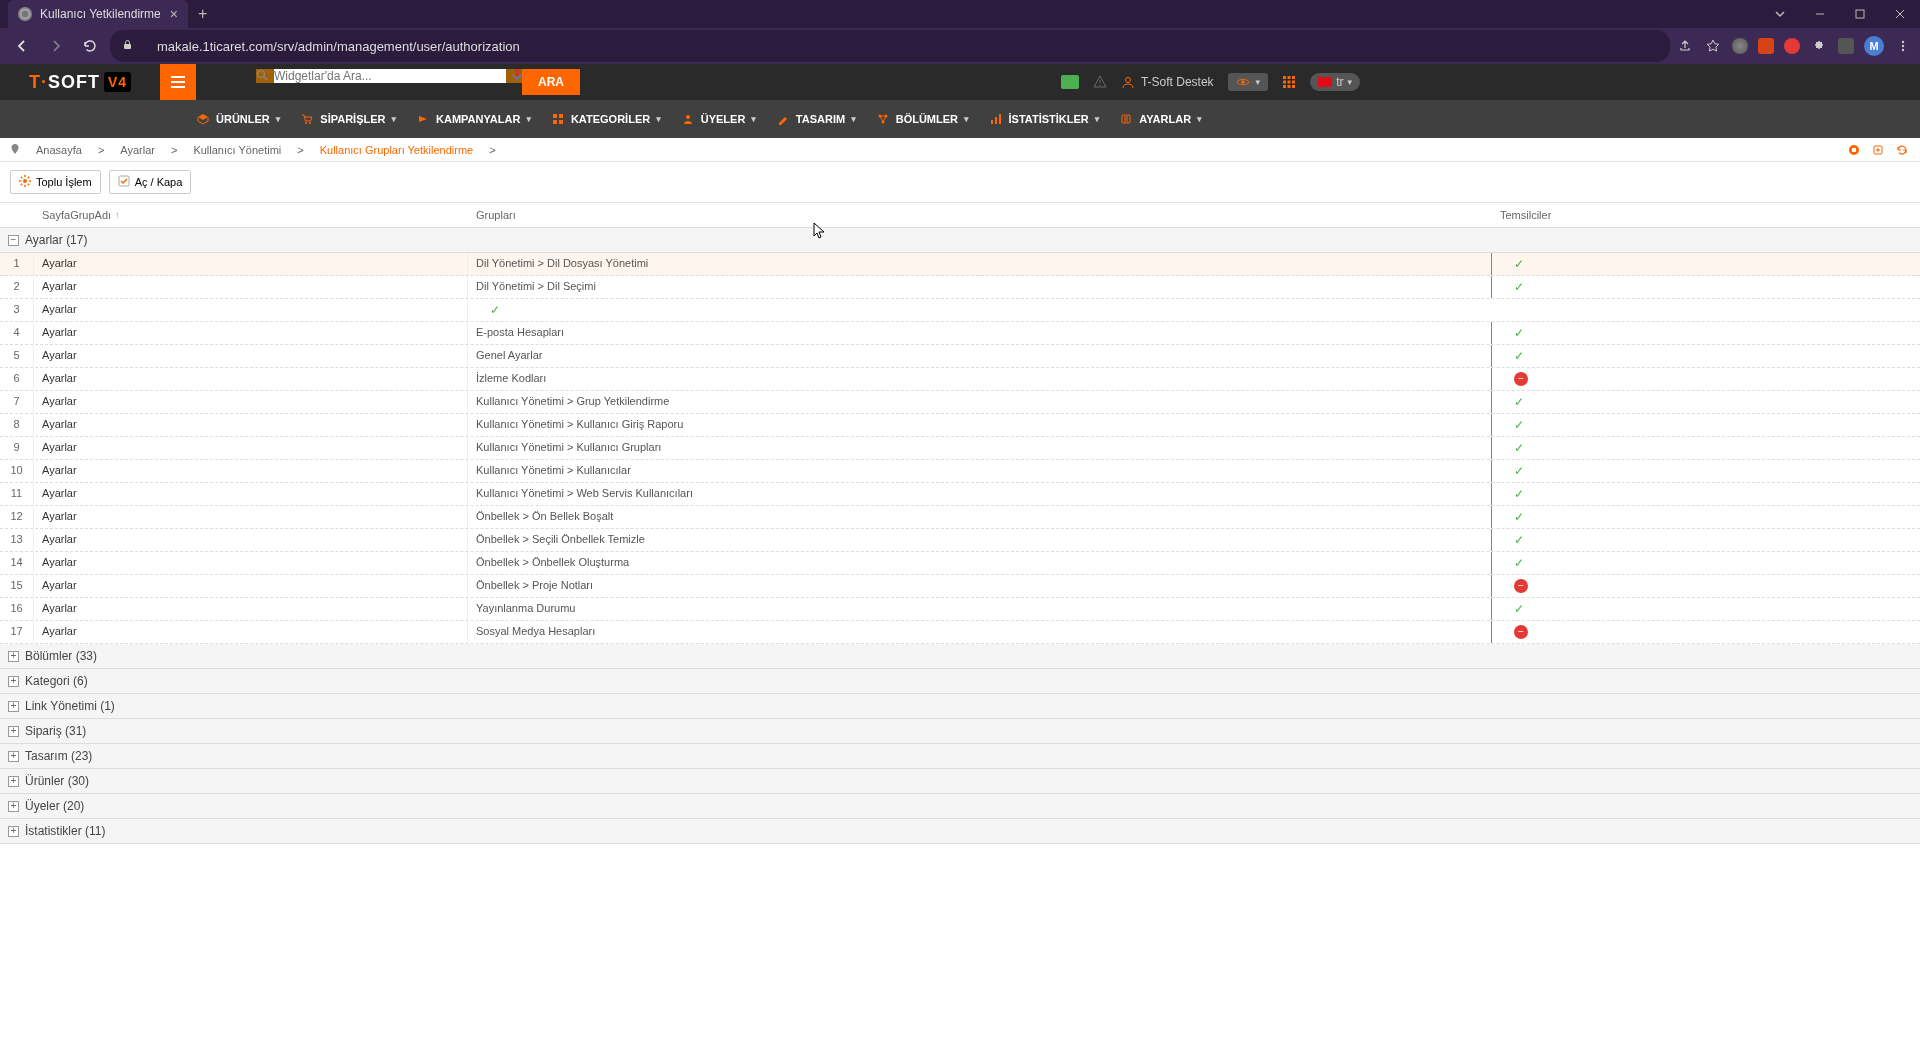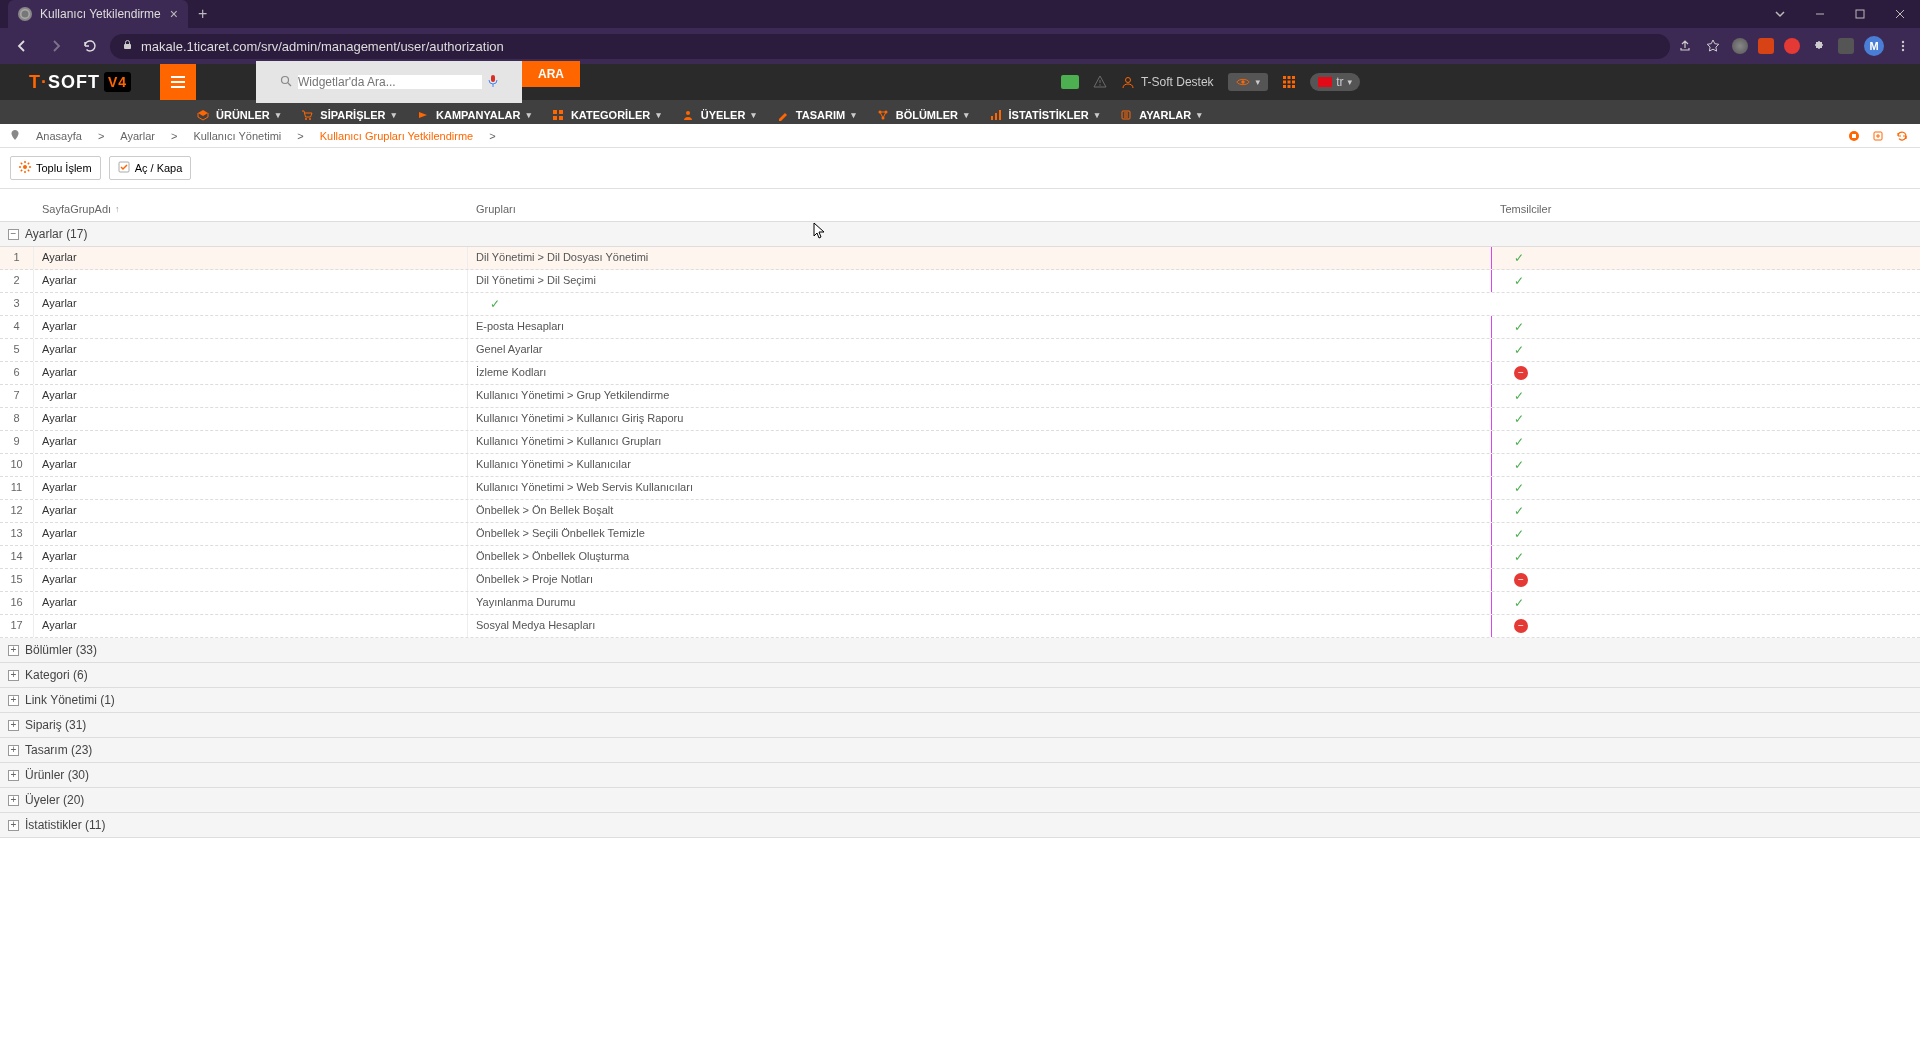--- a/index.html
+++ b/index.html
@@ -11,71 +11,71 @@
 .browser-tab { background: #3d2a54; height: 28px; display: flex; align-items: center; padding: 0 10px; gap: 8px; border-radius: 6px 6px 0 0; margin-left: 8px; min-width: 180px; }
 .tab-favicon { width: 14px; height: 14px; border-radius: 50%; background: #888; display: flex; align-items: center; justify-content: center; }
 .tab-title { color: #ddd; font-size: 12px; flex: 1; }
 .tab-close { color: #bbb; cursor: pointer; font-size: 14px; }
 .new-tab { color: #bbb; padding: 0 10px; cursor: pointer; font-size: 16px; }
 .window-controls { display: flex; gap: 0; }
 .win-btn { width: 40px; height: 28px; display: flex; align-items: center; justify-content: center; color: #bbb; cursor: pointer; }
 
 .browser-toolbar { background: #3d2a54; height: 36px; display: flex; align-items: center; padding: 0 8px; gap: 6px; }
 .nav-btn { width: 28px; height: 28px; display: flex; align-items: center; justify-content: center; color: #ccc; border-radius: 50%; cursor: pointer; }
-.address-bar { flex: 1; background: #2b1b3d; border-radius: 14px; height: 25px; display: flex; align-items: center; padding: 0 12px; gap: 8px; color: #ddd; font-size: 13px; }
+.address-bar { flex: 1; background: #2b1b3d; border-radius: 14px; height: 32px; display: flex; align-items: center; padding: 0 12px; gap: 24px; color: #ddd; font-size: 13px; }
 .lock-icon { color: #ccc; font-size: 12px; }
 .ext-icons { display: flex; gap: 10px; align-items: center; }
 .ext-icon { width: 18px; height: 18px; display: flex; align-items: center; justify-content: center; color: #ccc; cursor: pointer; }
 .ext-dot { width: 16px; height: 16px; border-radius: 50%; }
 .avatar { width: 20px; height: 20px; border-radius: 50%; background: #4a7dd6; color: #fff; display: flex; align-items: center; justify-content: center; font-size: 11px; font-weight: bold; }
 
 
 .app-header { background: #2a2a2a; height: 36px; display: flex; align-items: center; }
 .logo { height: 36px; width: 160px; display: flex; align-items: center; justify-content: center; color: #fff; font-size: 18px; font-weight: bold; letter-spacing: 1px; }
 .logo .tsoft-t { color: #ff6600; }
 .logo .tsoft-mid { color: #fff; }
 .logo .tsoft-v4 { color: #ff6600; background: #000; padding: 2px 4px; margin-left: 4px; border-radius: 3px; font-size: 14px; }
 .hamburger { width: 36px; height: 36px; background: #ff6600; display: flex; align-items: center; justify-content: center; color: #fff; cursor: pointer; font-size: 16px; }
 .search-wrap { display: flex; margin-left: 60px; }
-.search-box { background: #e5e5e5; height: 42px; width: 266px; display: flex; align-items: center; padding: 0 24px; gap: 6px; }
+.search-box { background: #a16207; height: 14px; width: 266px; display: flex; align-items: center; padding: 0 0; gap: 6px; }
 .search-box input { border: none; outline: none; flex: 1; font-size: 12px; color: #666; }
 .mic-icon { color: #d93025; font-size: 12px; }
 .search-btn { background: #ff6600; color: #fff; border: none; padding: 0 16px; height: 26px; font-size: 12px; font-weight: bold; cursor: pointer; }
 .header-right { display: flex; align-items: center; gap: 14px; margin-left: auto; padding-right: 560px; }
 .header-item { display: flex; align-items: center; gap: 6px; color: #ccc; font-size: 12px; cursor: pointer; }
 .chat-bubble { background: #4caf50; width: 18px; height: 14px; border-radius: 2px; position: relative; }
 .eye-badge { background: #555; padding: 2px 8px; border-radius: 3px; display: flex; align-items: center; gap: 6px; }
 .eye-badge svg { width: 14px; height: 14px; }
 .grid-icon { color: #ff6600; font-size: 14px; }
 .lang-sel { background: #555; padding: 2px 8px; border-radius: 9px; display: flex; align-items: center; gap: 4px; }
 .flag-tr { width: 14px; height: 10px; background: #e30a17; position: relative; }
 
 
-.main-nav { background: #404040; height: 24px; display: flex; align-items: flex-start; padding-left: 186px; }
+.main-nav { background: #404040; height: 38px; display: flex; align-items: center; padding-left: 186px; }
 .nav-item { display: flex; align-items: center; gap: 6px; padding: 0 10px; height: 30px; color: #fff; font-size: 11px; font-weight: bold; cursor: pointer; }
 .nav-icon { color: #ff6600; width: 14px; height: 14px; display: flex; align-items: center; justify-content: center; }
 .chev { font-size: 9px; color: #ccc; }
 
 
 .breadcrumb-bar { background: #fff; border-bottom: 1px solid #e0e0e0; height: 24px; display: flex; align-items: center; padding: 0 10px; font-size: 11px; color: #666; justify-content: space-between; }
 .breadcrumb-bar a { color: #666; text-decoration: none; }
 .bc-path { display: flex; align-items: center; gap: 16px; }
 .bc-current { color: #ff6600; }
 .bc-actions { display: flex; gap: 8px; align-items: center; }
 .bc-action-btn { width: 16px; height: 16px; display: flex; align-items: center; justify-content: center; cursor: pointer; color: #ff6600; }
 
 
 .toolbar { padding: 8px 10px; display: flex; gap: 8px; border-bottom: 1px solid #e0e0e0; }
 .tb-btn { border: 1px solid #ccc; background: #fff; padding: 4px 8px; font-size: 11px; display: flex; align-items: center; gap: 5px; cursor: pointer; border-radius: 2px; }
 .gear-orange { color: #ff6600; }
 .toggle-check { color: #888; }
 
 
 .data-table { width: 100%; }
-.col-headers { display: flex; background: #fff; border-bottom: 1px solid #ddd; font-size: 11px; color: #666; margin-top: 8px; }
+.col-headers { display: flex; background: #fff; border-bottom: 1px solid #ddd; font-size: 11px; color: #666; }
 .col-num { width: 34px; padding: 6px 8px; }
 .col-group { width: 434px; padding: 6px 8px; display: flex; align-items: center; gap: 4px; }
 .col-page { flex: 1; padding: 6px 8px; }
 .col-reps { width: 428px; padding: 6px 8px; }
 .sort-ind { font-size: 9px; color: #999; }
 
 .group-row { background: #f5f5f5; border-bottom: 1px solid #ddd; padding: 5px 8px; font-size: 12px; color: #444; cursor: pointer; display: flex; align-items: center; gap: 6px; }
 .expand-icon { width: 11px; height: 11px; border: 1px solid #999; display: inline-flex; align-items: center; justify-content: center; font-size: 10px; line-height: 1; background: #fff; color: #666; }
 
 .data-row { display: flex; border-bottom: 1px dashed #ddd; font-size: 11px; }

